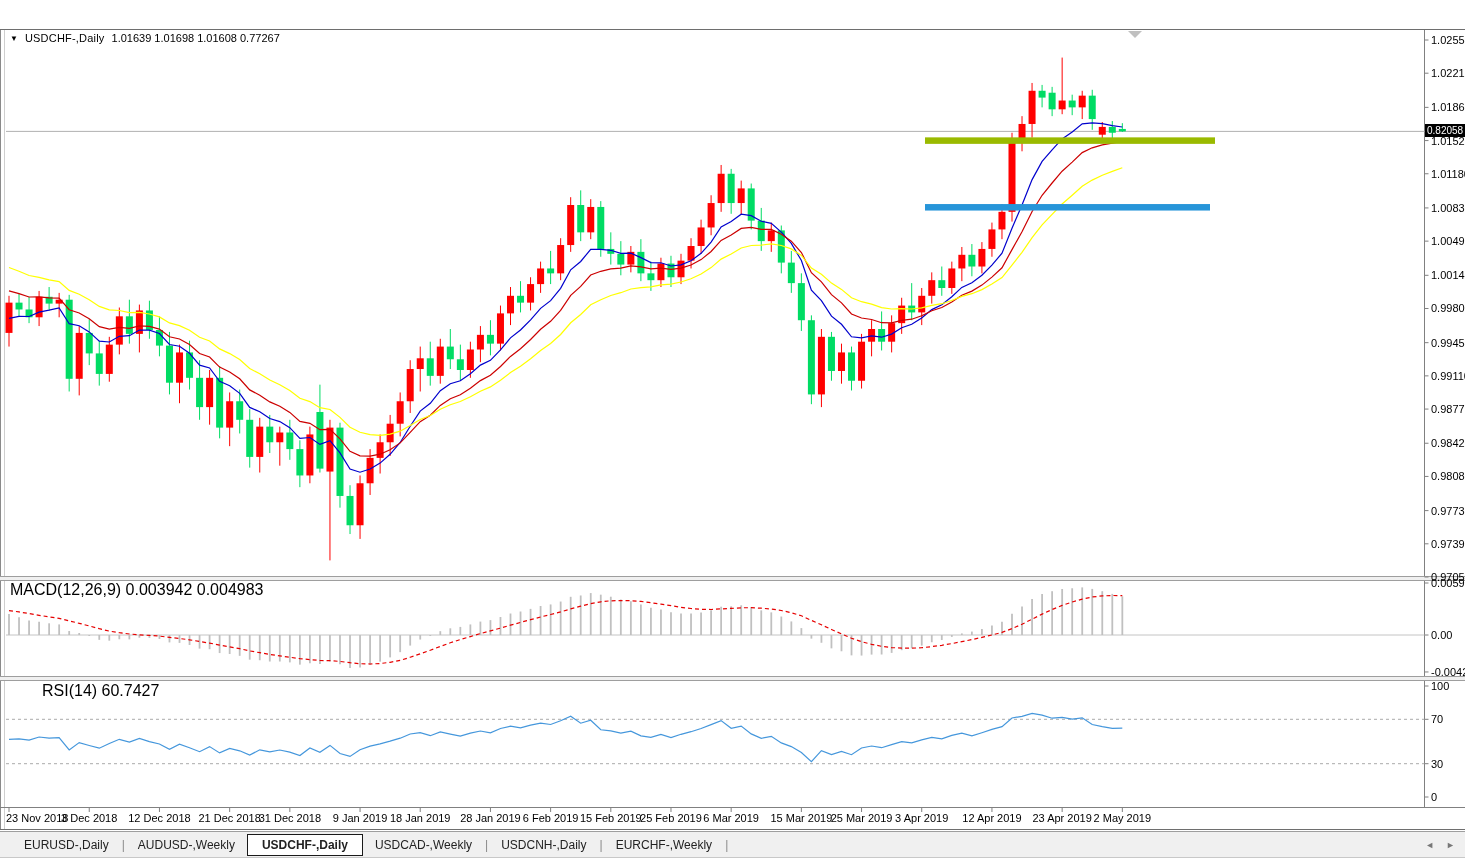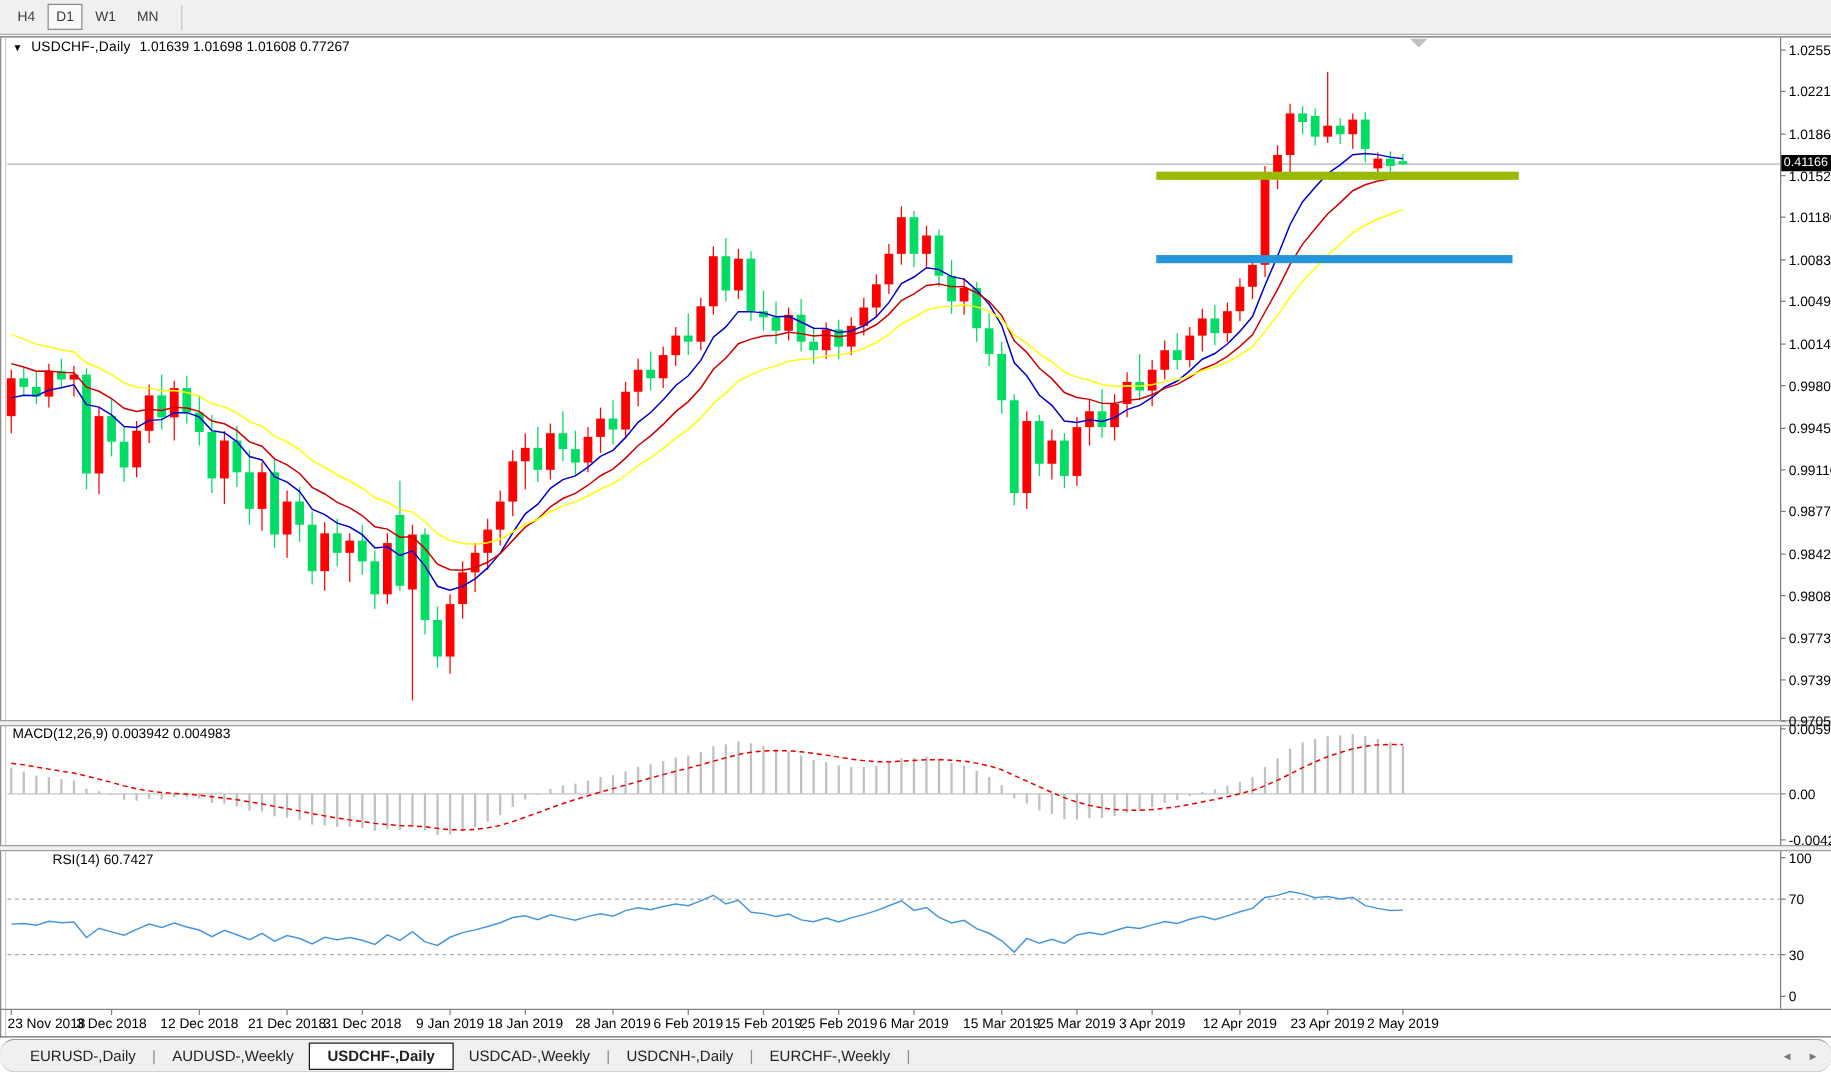--- a/index.html
+++ b/index.html
@@ -16,44 +16,37 @@
   .tb-sep{width:1px;height:20px;background:#BDBDBD;border-right:1px solid #ffffff;margin-left:8px;}
 
   #chart-svg{position:absolute;top:0;left:0;z-index:1;}
 
   .overlay{position:absolute;z-index:4;}
   .chart-title{top:32px;left:10px;font-size:11px;color:#000;display:flex;align-items:center;gap:7px;}
   .chart-title .tri{font-size:8px;color:#000;line-height:11px;}
   .chart-title .sym{letter-spacing:0.2px;}
   .price-tag{top:124px;left:1425px;width:39px;height:13px;background:#000;color:#fff;
     font-size:10px;line-height:13px;padding-left:2px;}
-  .ind-label{font-size:11px;color:#000;}
+  .ind-label{font-size:16px;color:#000;}
   #macd-label{top:581px;left:10px;}
   #rsi-label{top:682px;left:10px;padding-left:32px;}
 
   .tabbar{position:absolute;top:831px;left:0;width:100%;height:27px;background:#F0F0F0;
     border-top:1px solid #9E9E9E;border-bottom:1px solid #C8C8C8;z-index:3;
-    display:flex;align-items:center;padding-left:12px;box-sizing:border-box;font-size:12px;border-radius:12px;}
+    display:flex;align-items:center;padding-left:12px;box-sizing:border-box;font-size:12px;}
   .tab{padding:3px 12px;color:#222;cursor:default;white-space:nowrap;}
   .tab.active{background:#ffffff;border:1px solid #1a1a1a;font-weight:bold;padding:3px 14px;}
   .tab-sep{color:#8a8a8a;margin:0 1px;}
   .tab-arrows{margin-left:auto;margin-right:10px;color:#777;font-size:9px;display:flex;gap:12px;}
 </style>
 </head>
 <body>
 
 <div class="window">
 
-  <div class="toolbar">
-    <button class="tf-btn">H4</button>
-    <button class="tf-btn active">D1</button>
-    <button class="tf-btn">W1</button>
-    <button class="tf-btn">MN</button>
-    <div class="tb-sep"></div>
-  </div>
 
   <svg id="chart-svg" width="1465" height="858" viewBox="0 0 1465 858">
       <g>
         <line x1="0" y1="29.5" x2="1465" y2="29.5" stroke="#6E6E6E" stroke-width="1"></line>
         <line x1="0.5" y1="30" x2="0.5" y2="830" stroke="#8A8A8A"></line>
         <line x1="4.5" y1="30" x2="4.5" y2="830" stroke="#CFCFCF"></line>
         <line x1="1424.5" y1="30" x2="1424.5" y2="807" stroke="#808080"></line>
         <rect x="0" y="576.5" width="1465" height="4" fill="#F0F0F0"></rect>
         <line x1="0" y1="576.5" x2="1465" y2="576.5" stroke="#9E9E9E"></line>
         <line x1="0" y1="580.5" x2="1465" y2="580.5" stroke="#9E9E9E"></line>
@@ -506,21 +499,21 @@
         <text x="1122.33" y="822" font-size="11" font-family="&quot;Liberation Sans&quot;,sans-serif" fill="#000" text-anchor="middle">2 May 2019</text>
       </g>
     </svg>
 
   <div class="overlay chart-title">
     <span class="tri">▼</span>
     <span class="sym">USDCHF-,Daily</span>
     <span class="ohlc">1.01639 1.01698 1.01608 0.77267</span>
   </div>
 
-  <div class="overlay price-tag">0.41166</div>
+  <div class="overlay price-tag">0.82058</div>
 
   <div class="overlay ind-label" id="macd-label">MACD(12,26,9) 0.003942 0.004983</div>
   <div class="overlay ind-label" id="rsi-label">RSI(14) 60.7427</div>
 
   <div class="tabbar">
     <div class="tab">EURUSD-,Daily</div>
     <span class="tab-sep">|</span>
     <div class="tab">AUDUSD-,Weekly</div>
     <div class="tab active">USDCHF-,Daily</div>
     <div class="tab">USDCAD-,Weekly</div>

